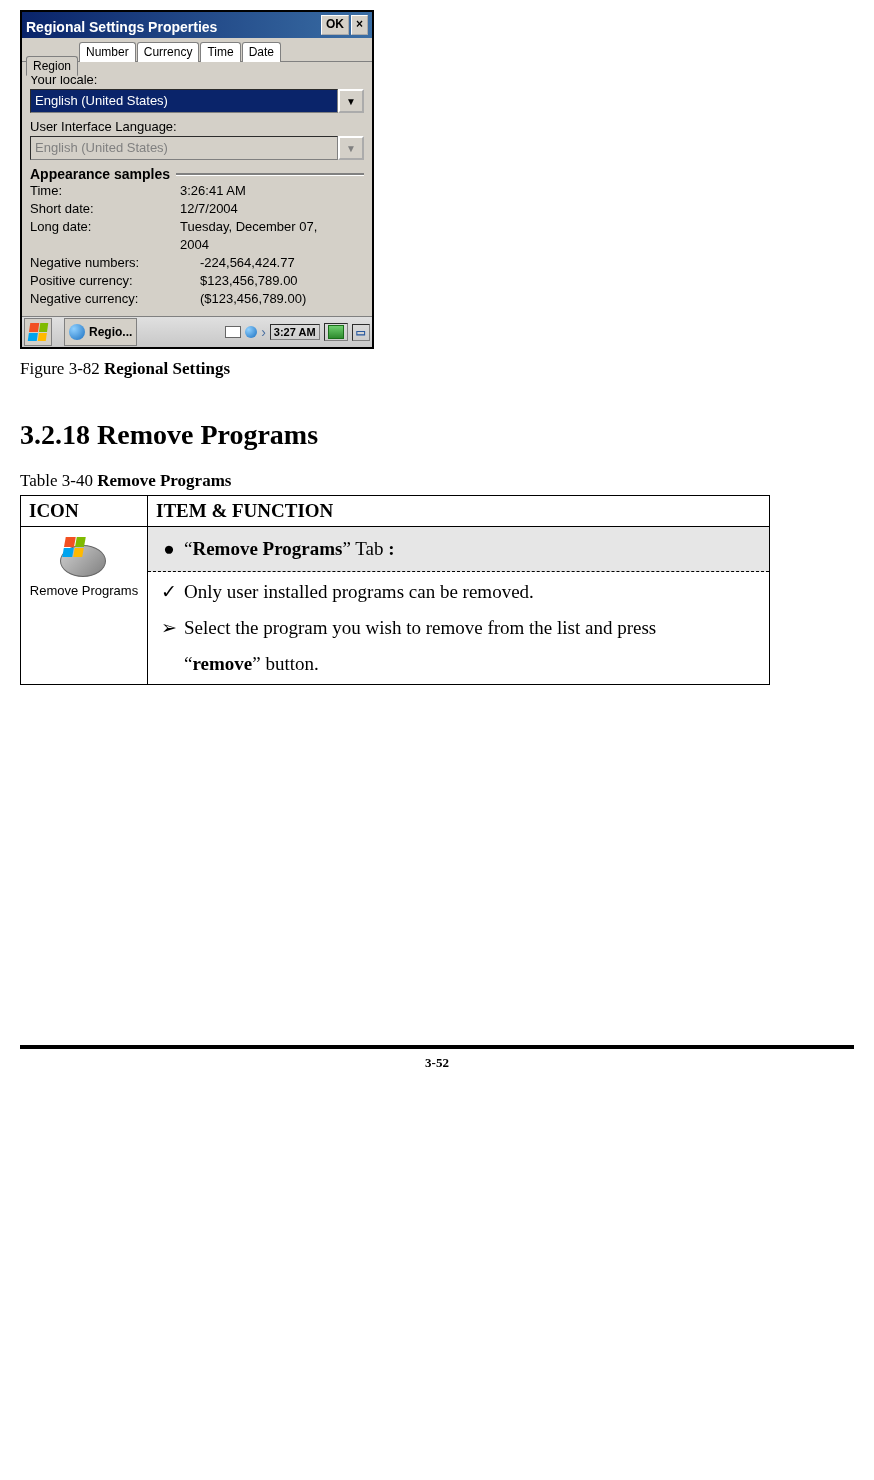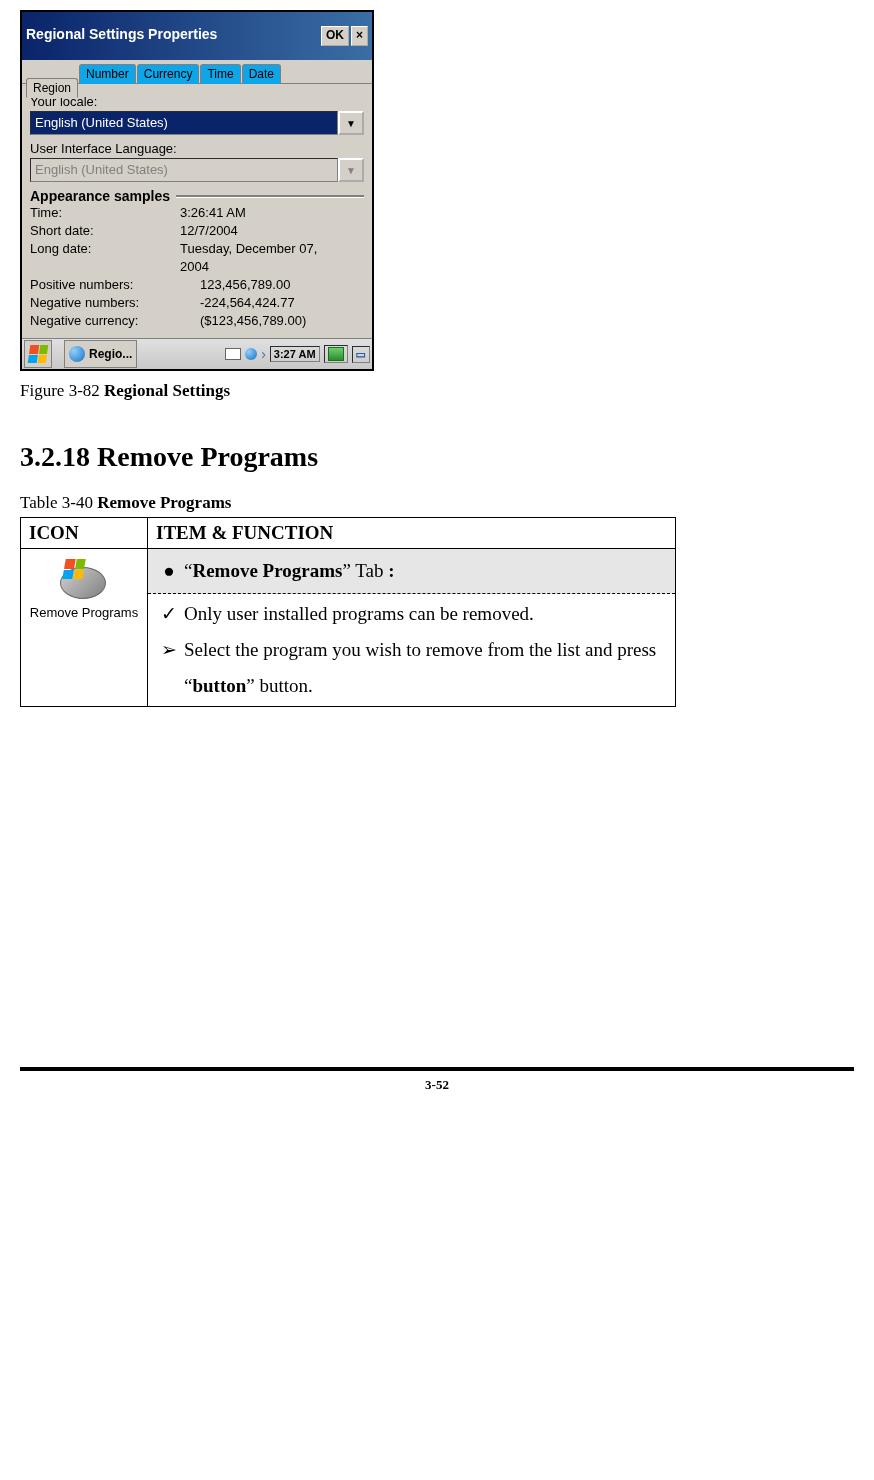--- a/index.html
+++ b/index.html
@@ -14,22 +14,22 @@
     width: 350px;
     border: 2px solid #000;
     background: #d4d0c8;
     font-family: Tahoma, sans-serif;
     font-size: 13px;
   }
   .titlebar {
     background: linear-gradient(to right, #0a246a, #3a6ea5);
     color: #fff;
     display: flex;
-    align-items: flex-start;
-    padding: 14px 4px;
+    align-items: flex-end;
+    padding: 3px 4px;
     font-weight: bold;
     font-size: 14px;
   }
   .titlebar-text { flex: 1; }
   .titlebar-btn {
     background: #d4d0c8;
     color: #000;
     border: 1px outset #fff;
     padding: 0 4px;
     margin-left: 2px;
@@ -37,21 +37,21 @@
     font-weight: bold;
     height: 18px;
     line-height: 16px;
   }
   .tabs {
     display: flex;
     padding: 4px 4px 0 4px;
     background: #d4d0c8;
   }
   .tab {
-    background: #0ea5e9;
+    background: #ffffff;
     border: 1px solid #808080;
     border-bottom: none;
     border-top-left-radius: 3px;
     border-top-right-radius: 3px;
     padding: 2px 6px;
     margin-right: 1px;
     font-size: 12px;
     position: relative;
   }
   .tab.active {
@@ -150,21 +150,21 @@
   .tray { display:flex;align-items:center;gap:4px;margin-left:auto; }
   .tray-box { border:1px inset #808080;padding:1px 3px;display:flex;align-items:center;font-size:11px;font-weight:bold;gap:3px; }
 
   .caption { font-size: 17px; margin: 10px 0 40px 0; }
   .caption b { font-weight: bold; }
   h2.section { font-size: 28px; font-weight: bold; margin: 30px 0 20px 0; }
   .tbl-caption { font-size: 17px; margin: 10px 0 4px 0; }
 
   table.doc {
     border-collapse: collapse;
-    width: 656px;
+    width: 750px;
     font-size: 19px;
   }
   table.doc th, table.doc td {
     border: 1px solid #000;
     vertical-align: top;
     padding: 4px 8px;
   }
   table.doc th { font-weight: bold; text-align: left; }
   .shaded { background: #e6e6e6; padding: 4px 6px; border-bottom: 1px dashed #000; }
   .bullet-row { display:flex; align-items:flex-start; line-height:1.9; }
@@ -234,26 +234,26 @@
       </div>
     <div class="sample-row">
         <span class="sample-label">Long date:</span>
         <span class="sample-val">Tuesday, December 07,</span>
       </div>
     <div class="sample-row">
         <span class="sample-label"></span>
         <span class="sample-val">2004</span>
       </div>
     <div class="sample-row">
-        <span class="sample-label" style="width:170px">Positive numbers:</span>
-        <span class="sample-val">123,456,789.00</span>
-      </div>
-    <div class="sample-row">
         <span class="sample-label" style="width:170px">Negative numbers:</span>
         <span class="sample-val">-224,564,424.77</span>
+      </div>
+    <div class="sample-row">
+        <span class="sample-label" style="width:170px">Positive currency:</span>
+        <span class="sample-val">$123,456,789.00</span>
       </div>
     <div class="sample-row">
         <span class="sample-label" style="width:170px">Negative currency:</span>
         <span class="sample-val">($123,456,789.00)</span>
       </div>
   </div>
   <div class="taskbar">
     <div class="task-btn">
       <span class="start-flag">
           <span></span>
@@ -321,21 +321,21 @@
       </div>
       <div style="padding:2px 6px">
         <div class="bullet-row">
           <span class="b">✓</span>
           <span class="t">Only user installed programs can be removed.</span>
         </div>
         <div class="bullet-row">
           <span class="b">➢</span>
           <span class="t">
             <span>Select the program you wish to remove from the list and press</span><br>
-            <span>“</span><b>button</b><span>” button.</span>
+            <span>“</span><b>remove</b><span>” button.</span>
           </span>
         </div>
       </div>
     </td>
   </tr>
 </tbody>
   </table>
 
 <div class="footer-rule"></div>
 <div class="page-num">3-52</div>

